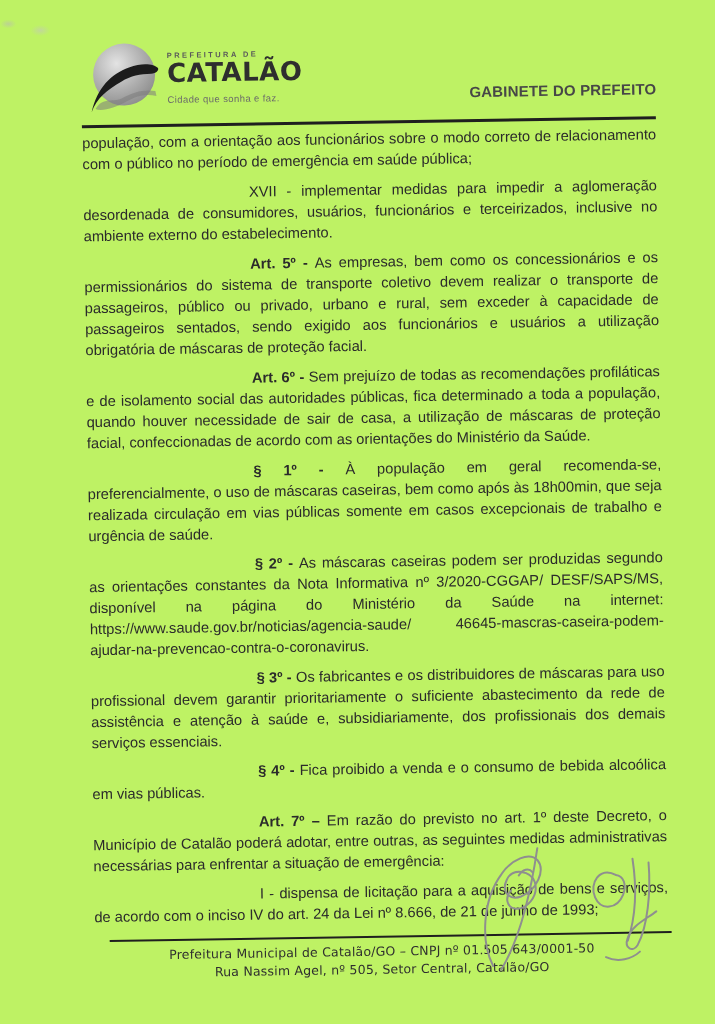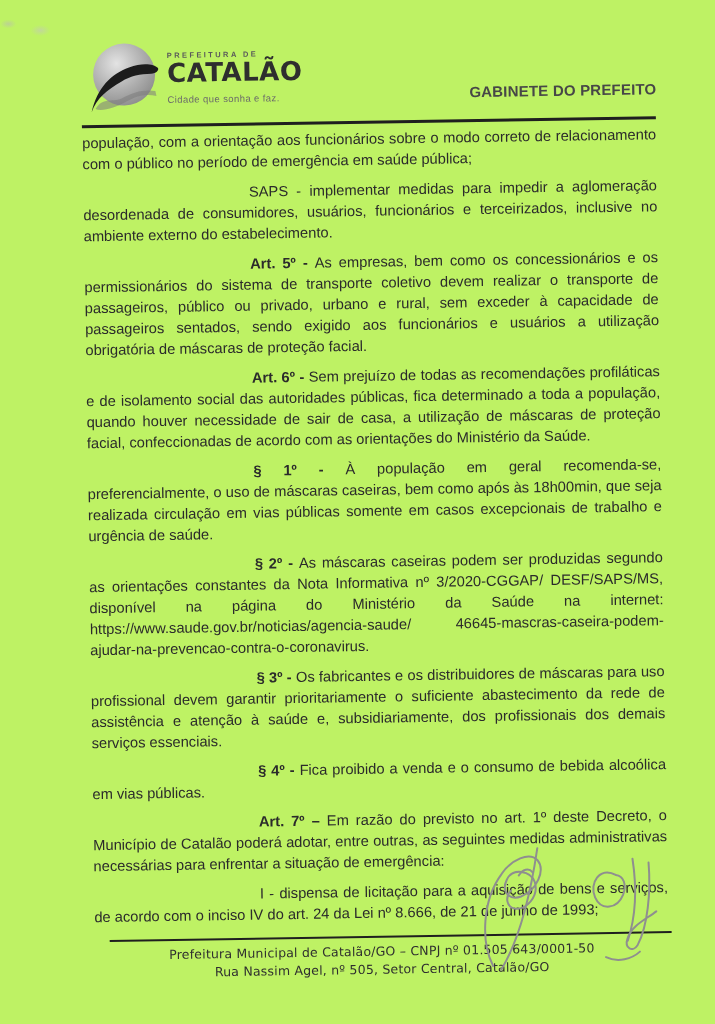--- a/index.html
+++ b/index.html
@@ -72,21 +72,21 @@
         <div class="brand-tag">Cidade que sonha e faz.</div>
       </div>
     </div>
 
     <div class="office-title">GABINETE DO PREFEITO</div>
 
     <div class="rule rule-top"></div>
 
     <main class="content">
       <p class="para"><span class="lead"></span><span>população, com a orientação aos funcionários sobre o modo correto de relacionamento com o público no período de emergência em saúde pública;</span></p>
-      <p class="para indent"><span class="lead">SAPS - </span><span>implementar medidas para impedir a aglomeração desordenada de consumidores, usuários, funcionários e terceirizados, inclusive no ambiente externo do estabelecimento.</span></p>
+      <p class="para indent"><span class="lead">XVII - </span><span>implementar medidas para impedir a aglomeração desordenada de consumidores, usuários, funcionários e terceirizados, inclusive no ambiente externo do estabelecimento.</span></p>
       <p class="para indent"><span class="lead b">Art. 5º - </span><span>As empresas, bem como os concessionários e os permissionários do sistema de transporte coletivo devem realizar o transporte de passageiros, público ou privado, urbano e rural, sem exceder à capacidade de passageiros sentados, sendo exigido aos funcionários e usuários a utilização obrigatória de máscaras de proteção facial.</span></p>
       <p class="para indent"><span class="lead b">Art. 6º - </span><span>Sem prejuízo de todas as recomendações profiláticas e de isolamento social das autoridades públicas, fica determinado a toda a população, quando houver necessidade de sair de casa, a utilização de máscaras de proteção facial, confeccionadas de acordo com as orientações do Ministério da Saúde.</span></p>
       <p class="para indent"><span class="lead b">§ 1º - </span><span>À população em geral recomenda-se, preferencialmente, o uso de máscaras caseiras, bem como após às 18h00min, que seja realizada circulação em vias públicas somente em casos excepcionais de trabalho e urgência de saúde.</span></p>
       <p class="para indent"><span class="lead b">§ 2º - </span><span>As máscaras caseiras podem ser produzidas segundo as orientações constantes da Nota Informativa nº 3/2020-CGGAP/ DESF/SAPS/MS, disponível na página do Ministério da Saúde na internet: https://www.saude.gov.br/noticias/agencia-saude/ 46645-mascras-caseira-podem-ajudar-na-prevencao-contra-o-coronavirus.</span></p>
       <p class="para indent"><span class="lead b">§ 3º - </span><span>Os fabricantes e os distribuidores de máscaras para uso profissional devem garantir prioritariamente o suficiente abastecimento da rede de assistência e atenção à saúde e, subsidiariamente, dos profissionais dos demais serviços essenciais.</span></p>
       <p class="para indent"><span class="lead b">§ 4º - </span><span>Fica proibido a venda e o consumo de bebida alcoólica em vias públicas.</span></p>
       <p class="para indent"><span class="lead b">Art. 7º – </span><span>Em razão do previsto no art. 1º deste Decreto, o Município de Catalão poderá adotar, entre outras, as seguintes medidas administrativas necessárias para enfrentar a situação de emergência:</span></p>
       <p class="para indent"><span class="lead">I - </span><span>dispensa de licitação para a aquisição de bens e serviços, de acordo com o inciso IV do art. 24 da Lei nº 8.666, de 21 de junho de 1993;</span></p>
     </main>
 

